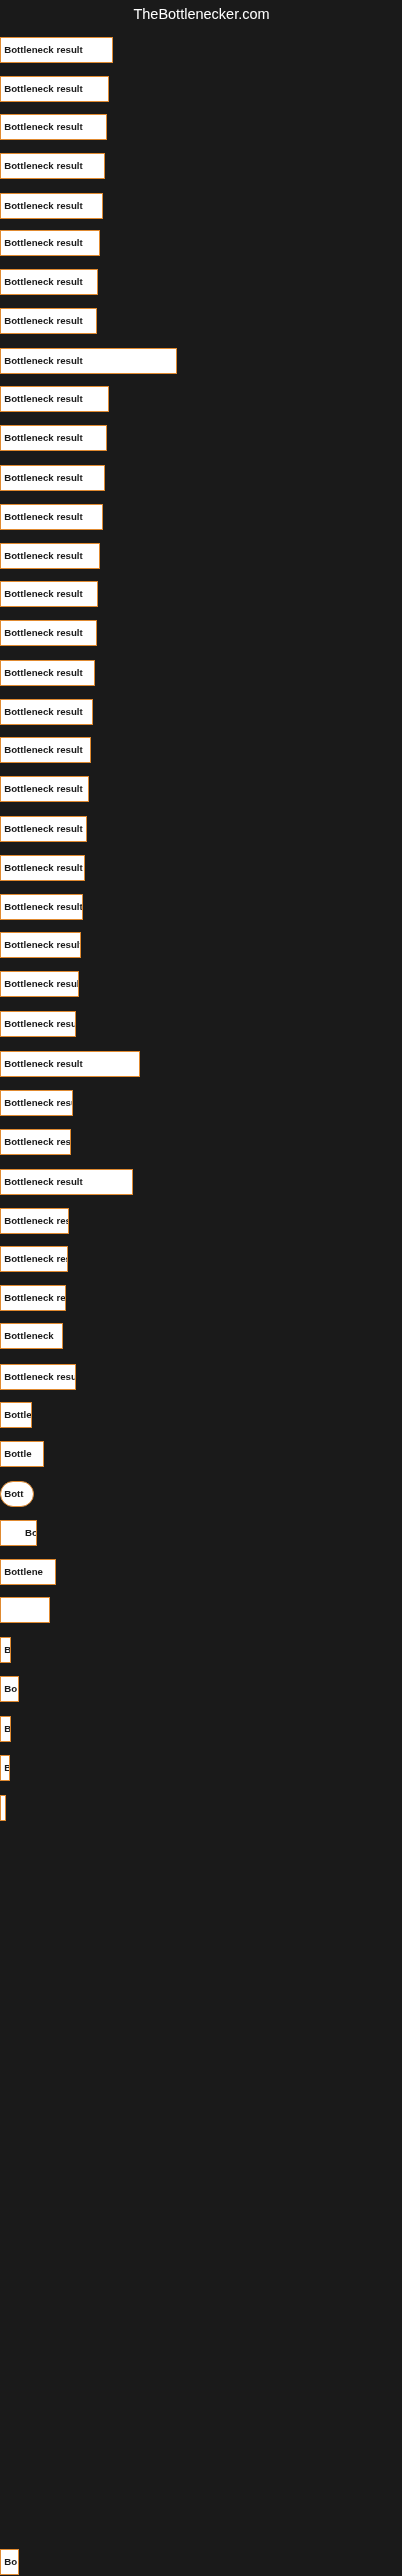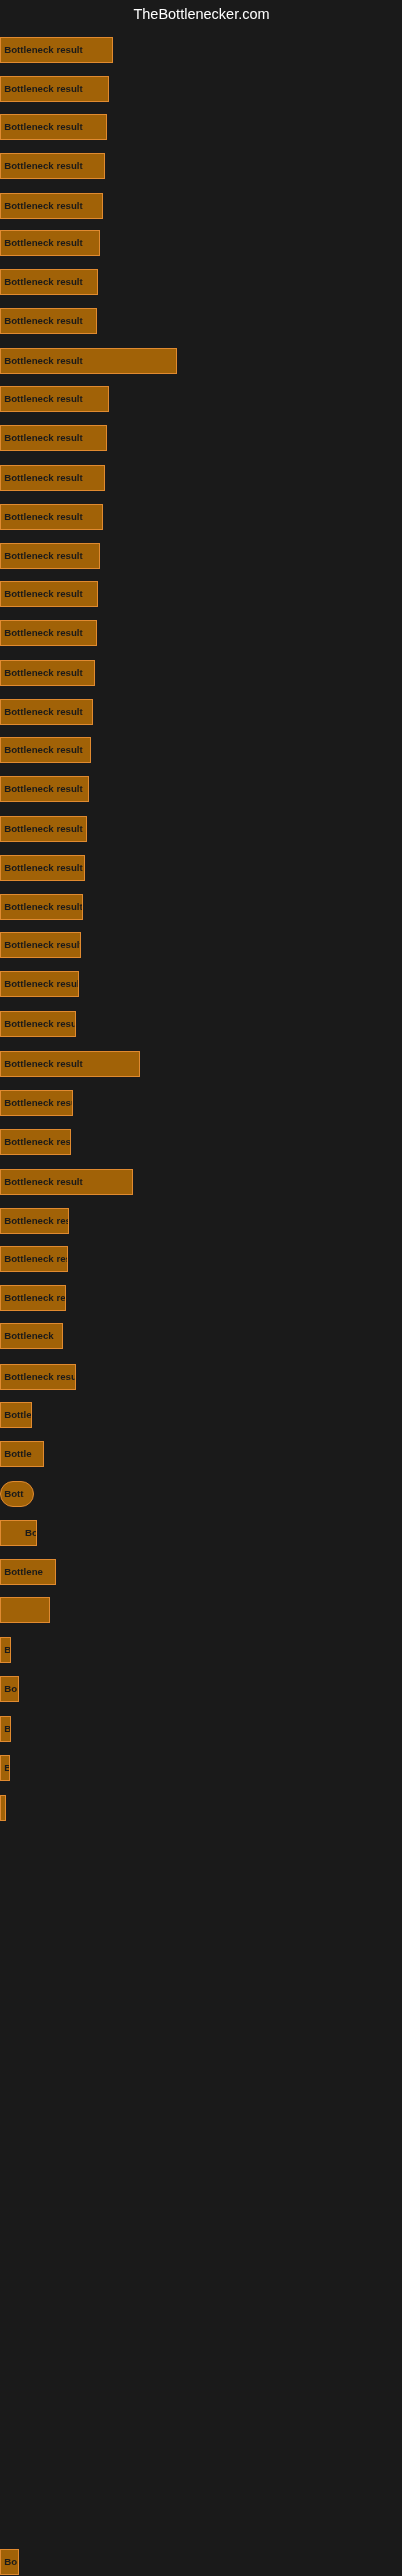--- a/index.html
+++ b/index.html
@@ -28,21 +28,21 @@
       width: 403px;
       height: 2544px;
       position: relative;
       padding-top: 8px;
     }
 
     .bar-item {
       position: absolute;
       left: 0;
       height: 26px;
-      background-color: #a16207;
+      background-color: #ffffff;
       border: 0.8px solid #e08a30;
       display: flex;
       align-items: center;
       padding-left: 3.2px;
       overflow: hidden;
     }
 
     .bar-label {
       color: #1a1a1a;
       font-size: 9.7px;

